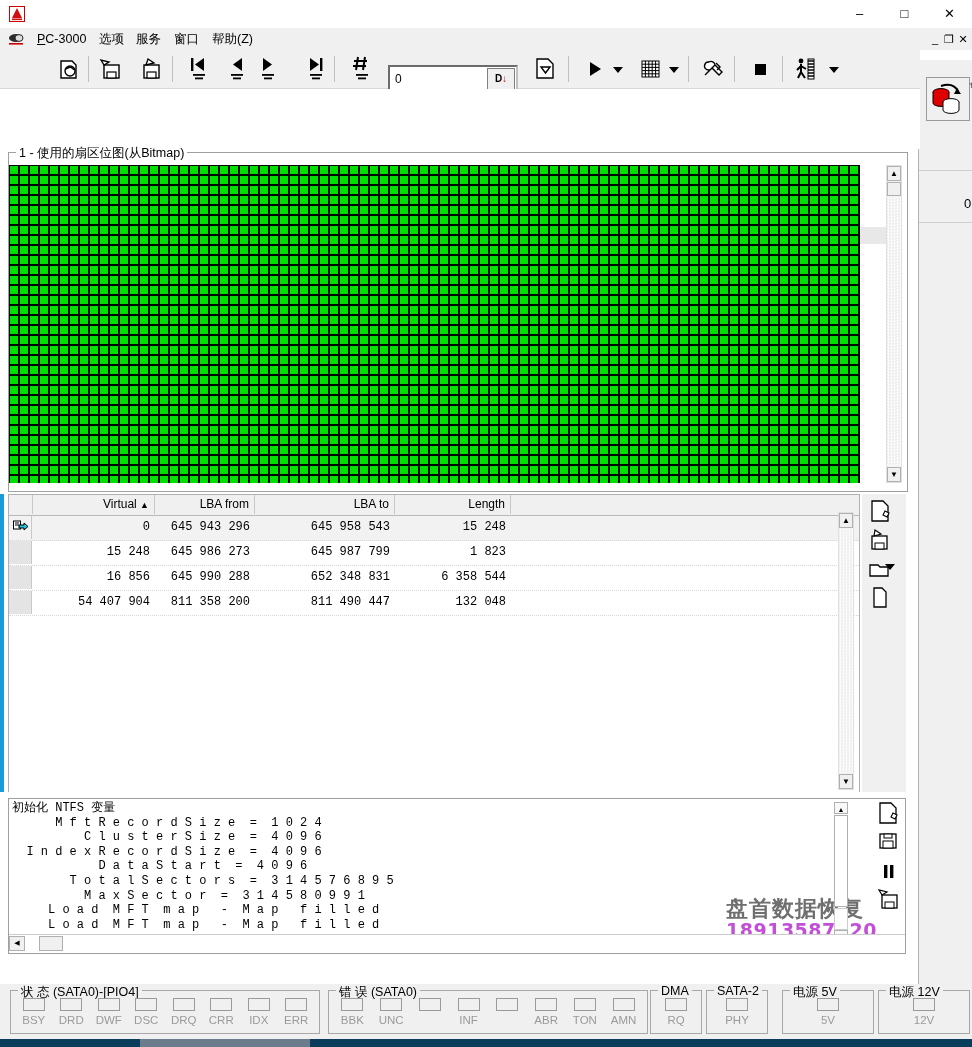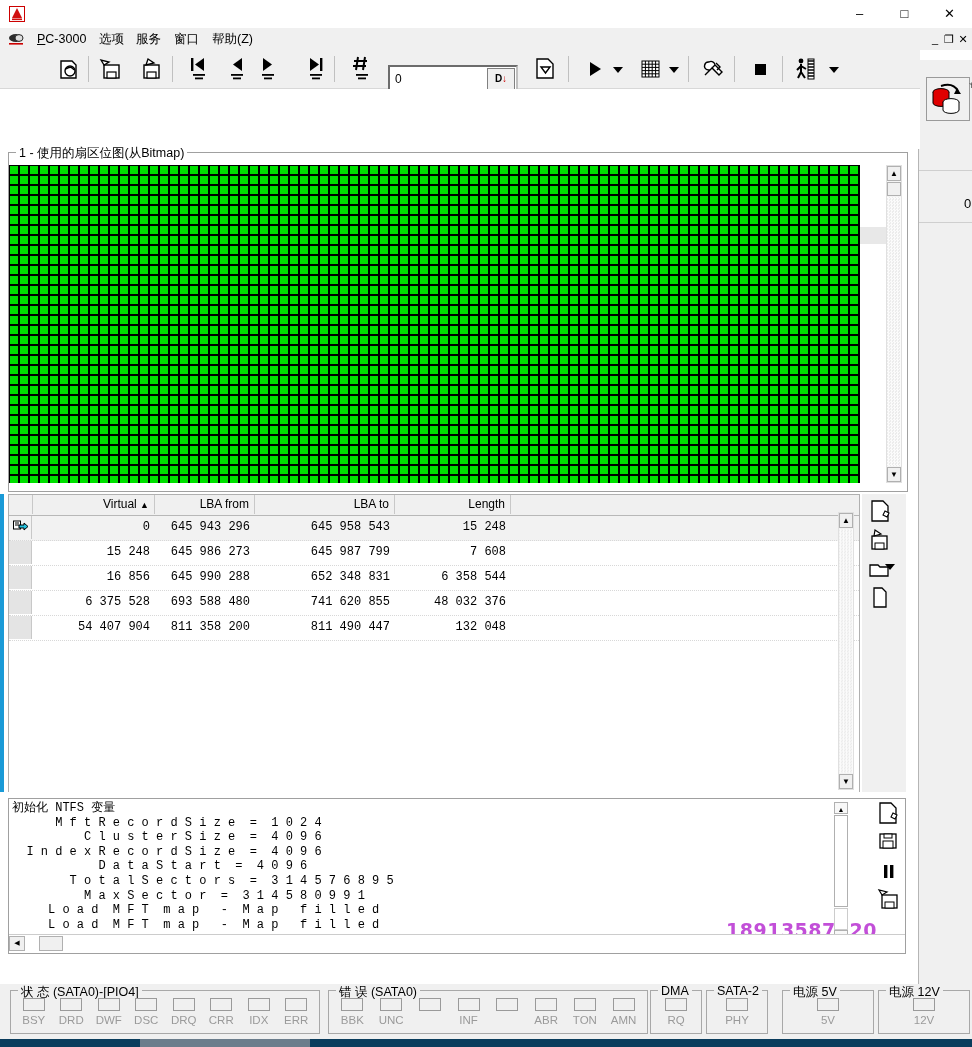--- a/index.html
+++ b/index.html
@@ -377,41 +377,33 @@
           <div class="td r" style="left:146px;width:100px">645 943 296</div>
           <div class="td r" style="left:246px;width:140px">645 958 543</div>
           <div class="td r" style="left:386px;width:116px">15 248</div>
           <div class="td l" style="left:502px;width:348px"></div>
         </div>
         <div class="trow">
           <div class="gut"></div>
           <div class="td r" style="left:24px;width:122px">15 248</div>
           <div class="td r" style="left:146px;width:100px">645 986 273</div>
           <div class="td r" style="left:246px;width:140px">645 987 799</div>
-          <div class="td r" style="left:386px;width:116px">7 608</div>
+          <div class="td r" style="left:386px;width:116px">1 823</div>
           <div class="td l" style="left:502px;width:348px"></div>
         </div>
         <div class="trow">
           <div class="gut"></div>
           <div class="td r" style="left:24px;width:122px">16 856</div>
           <div class="td r" style="left:146px;width:100px">645 990 288</div>
           <div class="td r" style="left:246px;width:140px">652 348 831</div>
           <div class="td r" style="left:386px;width:116px">6 358 544</div>
           <div class="td l" style="left:502px;width:348px"></div>
         </div>
         <div class="trow">
           <div class="gut"></div>
-          <div class="td r" style="left:24px;width:122px">6 375 528</div>
-          <div class="td r" style="left:146px;width:100px">693 588 480</div>
-          <div class="td r" style="left:246px;width:140px">741 620 855</div>
-          <div class="td r" style="left:386px;width:116px">48 032 376</div>
-          <div class="td l" style="left:502px;width:348px"></div>
-        </div>
-        <div class="trow">
-          <div class="gut"></div>
           <div class="td r" style="left:24px;width:122px">54 407 904</div>
           <div class="td r" style="left:146px;width:100px">811 358 200</div>
           <div class="td r" style="left:246px;width:140px">811 490 447</div>
           <div class="td r" style="left:386px;width:116px">132 048</div>
           <div class="td l" style="left:502px;width:348px"></div>
         </div>
       </div>
   </div>
 
   <div class="vsb" style="left:838px;top:512px;height:278px">
@@ -455,20 +447,21 @@
     <div class="logtext">初始化 NTFS 变量
       M f t R e c o r d S i z e  =  1 0 2 4
           C l u s t e r S i z e  =  4 0 9 6
   I n d e x R e c o r d S i z e  =  4 0 9 6
             D a t a S t a r t  =  4 0 9 6
         T o t a l S e c t o r s  =  3 1 4 5 7 6 8 9 5
           M a x S e c t o r  =  3 1 4 5 8 0 9 9 1
      L o a d  M F T  m a p   -  M a p   f i l l e d
      L o a d  M F T  m a p   -  M a p   f i l l e d</div>
   </div>
+  <div class="wmark">盘首数据恢复</div>
   <div class="wnum">18913587620</div>
 
   <div class="vsb" style="left:834px;top:802px;height:140px;border:none;background:transparent">
     <div class="arr up" style="border:1px solid #b0b0b0;background:#f8f8f8;height:12px"><span style="font-size:7px">▲</span></div>
     <div class="thumb" style="top:13px;height:92px;background:#fff"></div>
     <div class="track" style="top:106px;bottom:12px;background:#fff;border:1px solid #ccc;box-sizing:border-box"></div>
     <div class="arr dn" style="border:1px solid #b0b0b0;background:#f8f8f8;height:12px"><span style="font-size:7px">▼</span></div>
   </div>
 
   <div class="logbtns">

